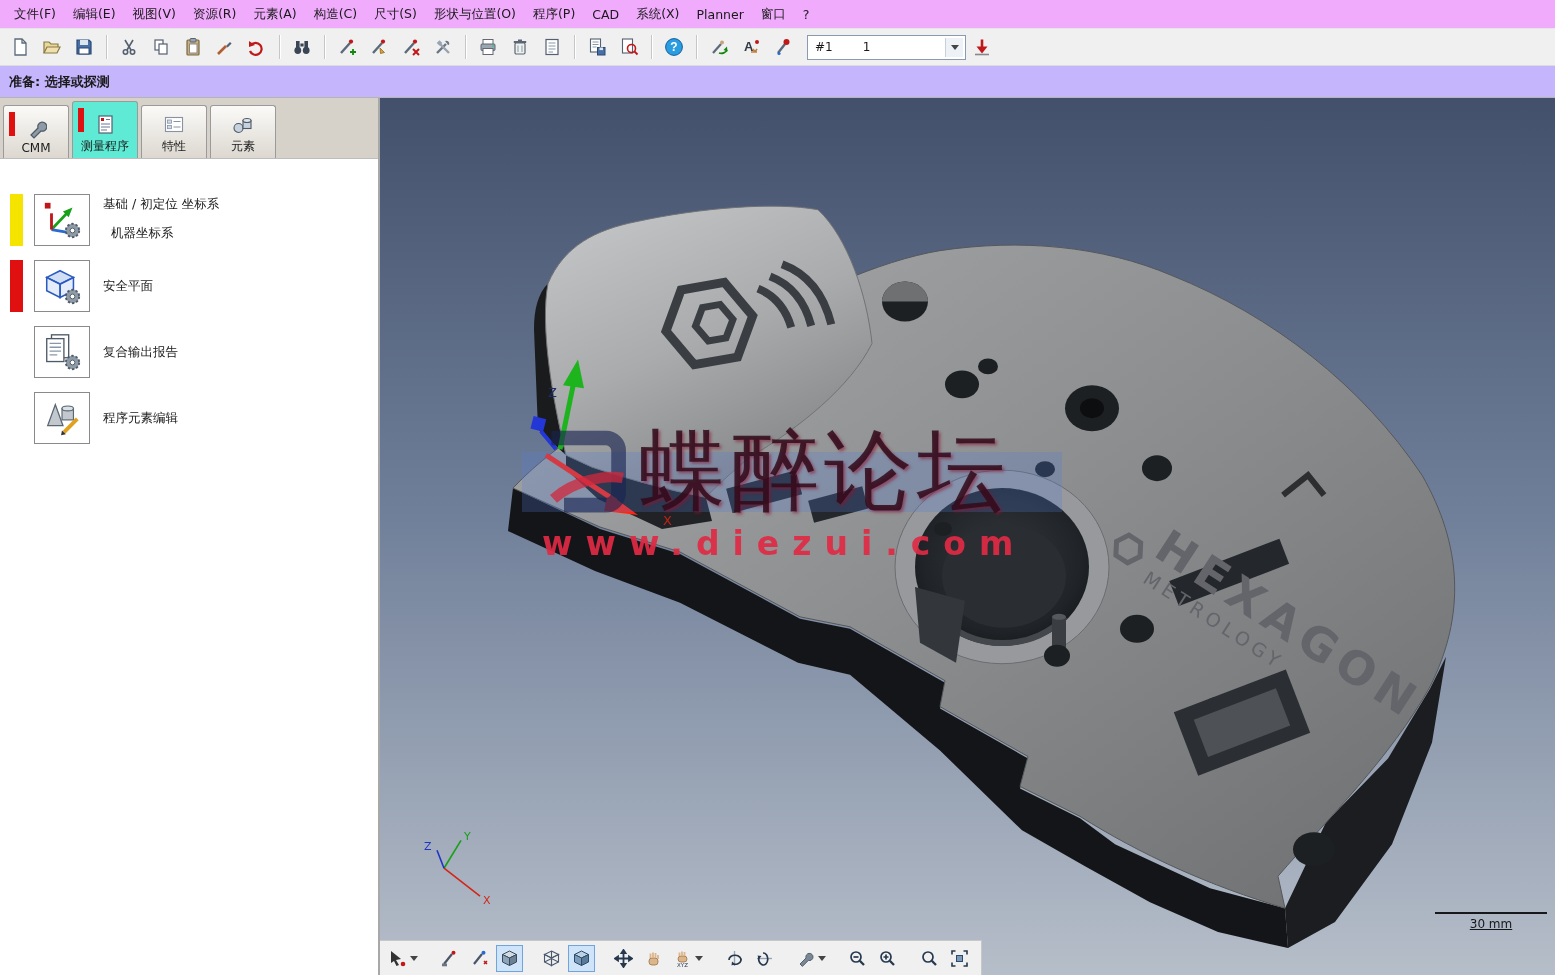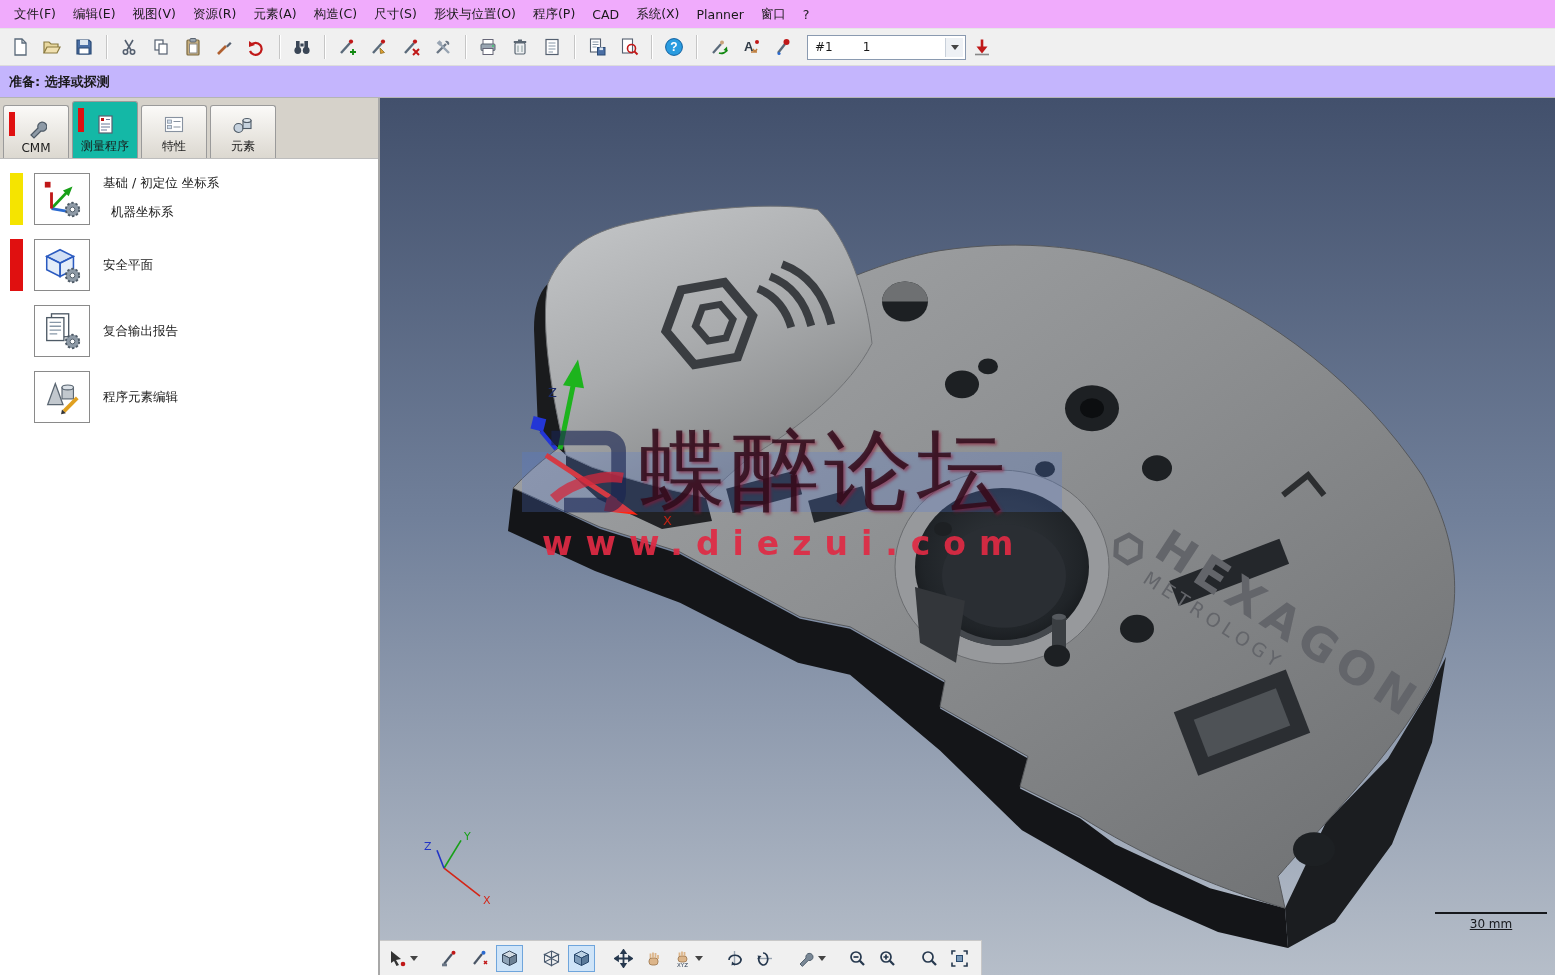--- a/index.html
+++ b/index.html
@@ -18,25 +18,25 @@
   .combo{display:flex;align-items:center;width:148px;height:23px;background:#fff;border:1px solid #8a9ab0;margin-left:8px;padding:0 2px 0 7px;font-size:12px;}
   .combo-prefix{margin-right:30px;}
   .combo-arrowbox{margin-left:auto;width:17px;height:19px;display:flex;align-items:center;justify-content:center;background:#eef1f5;border-left:1px solid #c8d0da;}
   .carr{width:0;height:0;border-left:4px solid transparent;border-right:4px solid transparent;border-top:5px solid #444;}
 
   
   .statusbar{height:31px;background:#c4b5fd;border-top:1px solid #dcdcdc;border-bottom:1px solid #b4b4b4;display:flex;align-items:center;padding:0 9px;font-weight:bold;font-size:13px;}
 
   
   .content{flex:1;display:flex;min-height:0;}
-  .left-panel{width:378px;background:#fff;border-right:2px solid #a8a8a8;display:flex;flex-direction:column;}
+  .left-panel{width:378px;background:#fff;border-right:2px solid #a8a8a8;display:flex;flex-direction:column;gap:21px;}
 
   .tabstrip{height:56px;background:#d6d2ca;display:flex;align-items:flex-end;padding:4px 0 0 3px;gap:3px;border-bottom:1px solid #bdbdbd;}
   .tab{position:relative;width:64px;height:49px;background:linear-gradient(#fbfaf8,#dcd8d0);border:1px solid #9a9a9a;border-bottom:none;border-radius:3px 3px 0 0;display:flex;flex-direction:column;align-items:center;justify-content:flex-end;padding-bottom:3px;cursor:default;}
-  .tab.active{background:#14b8a6;height:53px;z-index:2;}
+  .tab.active{background:#5eead4;height:53px;z-index:2;}
   .tab .tlabel{font-size:12px;margin-top:2px;}
   .tab svg{width:22px;height:22px;}
   .tab-redbar{position:absolute;left:5px;top:6px;width:6px;height:24px;background:#e01010;}
 
   .rows{padding-top:14px;flex:1;}
   .row{display:flex;align-items:flex-start;height:52px;margin-bottom:14px;}
   .marker{width:13px;height:52px;margin-left:10px;background:transparent;flex:none;}
   .iconbox{width:54px;height:50px;border:1px solid #8a8a8a;background:#fff;margin-left:11px;display:flex;align-items:center;justify-content:center;flex:none;cursor:pointer;}
   .iconbox svg{width:42px;height:42px;}
   .rowlabels{margin-left:13px;font-size:12.5px;display:flex;flex-direction:column;justify-content:center;height:52px;}

